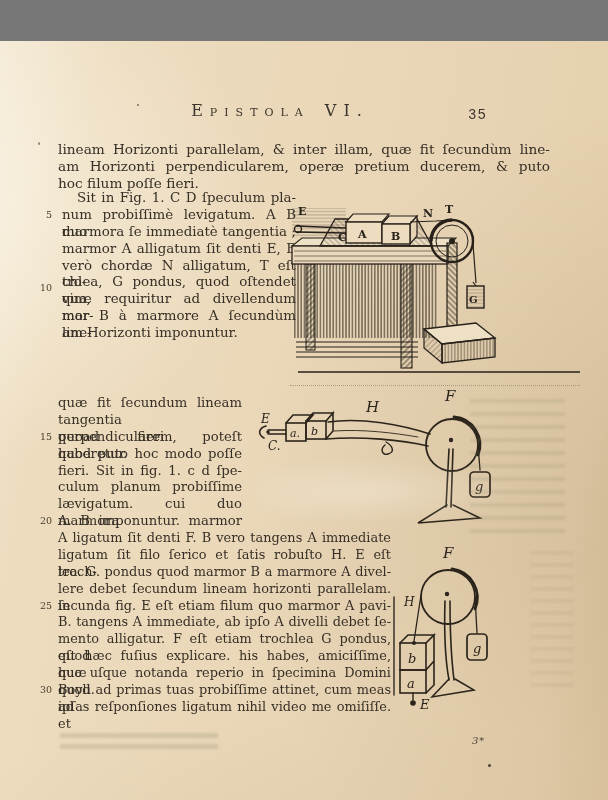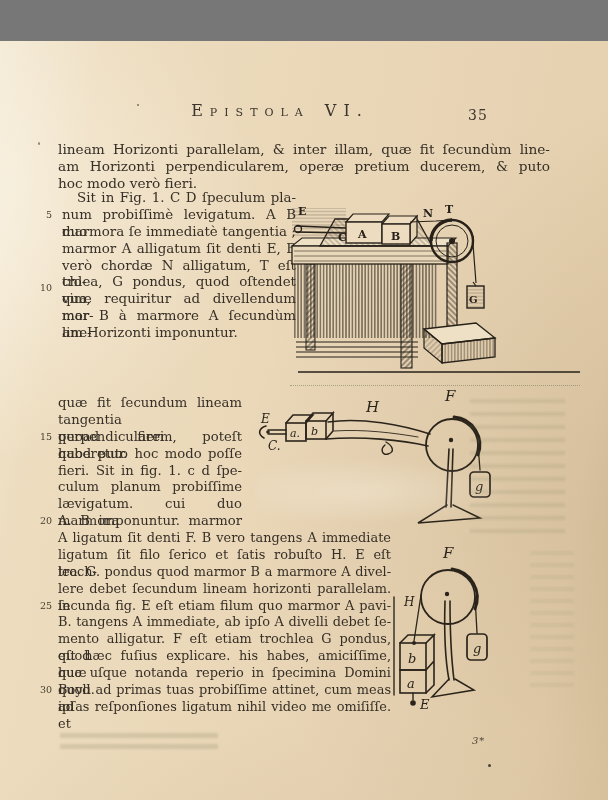--- a/index.html
+++ b/index.html
@@ -11,21 +11,21 @@
       radial-gradient(130% 95% at 110% 60%, rgba(120,90,50,.16), transparent 55%),
       radial-gradient(120% 80% at -8% 20%, rgba(255,252,243,.55), transparent 42%),
       radial-gradient(140% 60% at 50% 112%, rgba(120,95,60,.10), transparent 50%),
       linear-gradient(100deg,#f2e7d1 0%,#eddcbe 14%,#e9d6b7 55%,#e5d0ae 88%,#dcc5a0 100%);
     margin-top: 41px;
   }
   .hdr-title{
     position:absolute;top:60px;left:58px;width:444px;text-align:center;
     font-size:16px;font-variant:small-caps;letter-spacing:7px;word-spacing:3px;color:#3c352c;
   }
-  .pageno{position:absolute;top:66px;left:468px;width:26px;font-size:14px;letter-spacing:1px;color:#3c352c;}
+  .pageno{position:absolute;top:66px;left:468px;width:26px;font-size:14px;letter-spacing:1px;color:#3c352c;font-family:Liberation Mono, monospace;}
   .para{position:absolute;}
   .ln{text-align:justify;text-align-last:justify;height:16.9px;line-height:16.9px;overflow:visible;}
   .ln.end{text-align-last:left;}
   .ln.indent{padding-left:15px;}
   .p1{left:58px;top:100px;width:492px;font-size:13.7px;}
   .p2{left:62px;top:149px;width:234px;font-size:13.4px;}
   .p3{left:58px;top:354px;width:184px;font-size:13.2px;}
   .p4{left:58px;top:489px;width:333px;font-size:12.9px;}
   .mnum{position:absolute;left:32px;width:20px;text-align:right;font-size:9.5px;color:#47402f;line-height:10px;}
   .fig{position:absolute;}
@@ -57,21 +57,21 @@
   <div class="mnum" style="top:169px">5</div>
   <div class="mnum" style="top:242px">10</div>
   <div class="mnum" style="top:391px">15</div>
   <div class="mnum" style="top:475px">20</div>
   <div class="mnum" style="top:560px">25</div>
   <div class="mnum" style="top:644px">30</div>
 
   <div class="para p1">
     <div class="ln">lineam Horizonti parallelam, &amp; inter illam, quæ fit ſecundùm line-</div>
     <div class="ln">am Horizonti perpendicularem, operæ pretium ducerem, &amp; puto</div>
-    <div class="ln end">hoc modo verò fieri.</div>
+    <div class="ln end">hoc filum poſſe fieri.</div>
   </div>
 
   <div class="para p2">
     <div class="ln indent">Sit in Fig. 1. C D ſpeculum pla-</div>
     <div class="ln">num probiſſimè levigatum. A B duo</div>
     <div class="ln">marmora ſe immediatè tangentia ;</div>
     <div class="ln">marmor A alligatum ſit denti E, B</div>
     <div class="ln">verò chordæ N alligatum, T eſt tro-</div>
     <div class="ln">chlea, G pondus, quod oſtendet vim,</div>
     <div class="ln">quæ requiritur ad divellendum mar-</div>

